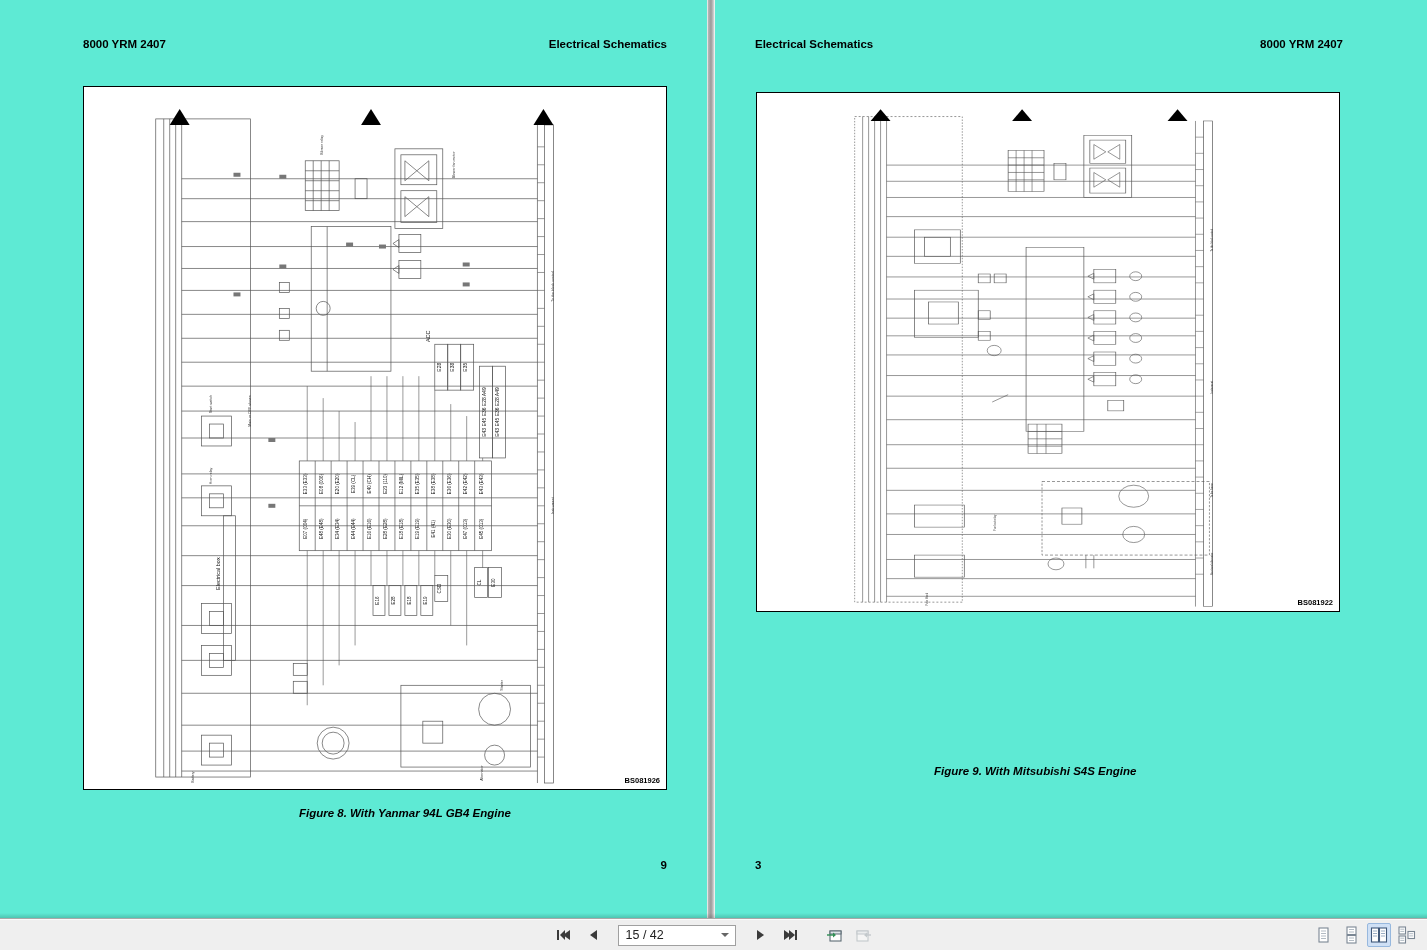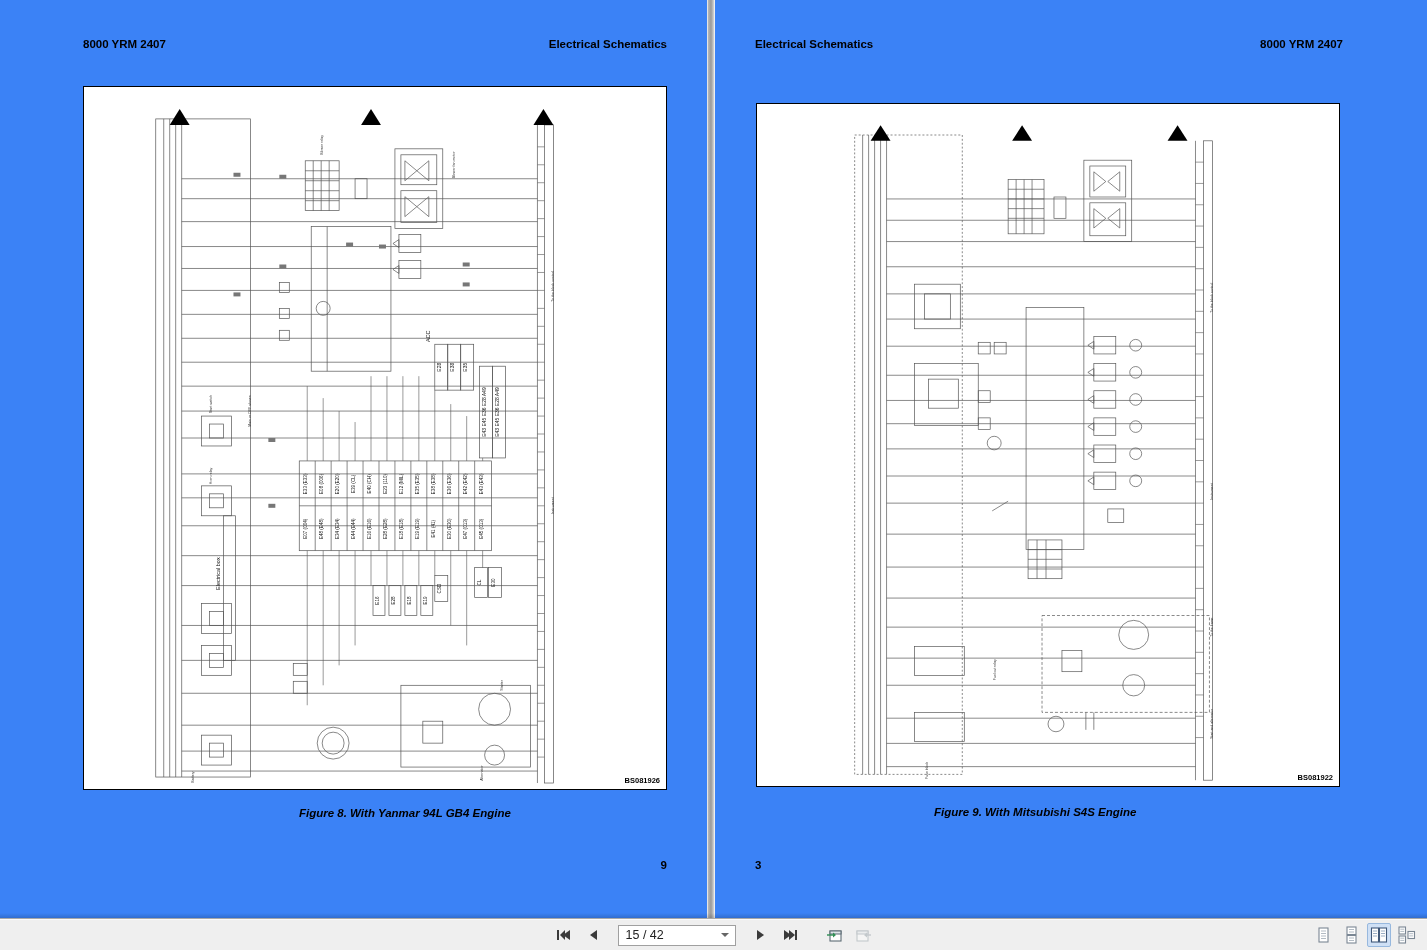--- a/index.html
+++ b/index.html
@@ -11,21 +11,21 @@
   }
   #app { position: relative; width: 1427px; height: 950px; background:#fff; }
 
   
   .viewer {
     position: absolute; left:0; top:0; width:1427px; height:918px;
     background: #ffffff;
     overflow: hidden;
   }
   .page {
-    position: absolute; top: 0; height: 918px; background:#3b82f6;
+    position: absolute; top: 0; height: 918px; background:#5eead4;
   }
   .page-left  { left: 0px;  width: 707px; }
   .page-right { left: 715px; width: 712px; }
 
   .gutter {
     position:absolute; top:0; left:707px; width:8px; height:918px;
     background: linear-gradient(to right,#ffffff 0%,#b4b4b4 18%,#9a9a9a 50%,#c9c9c9 80%,#ffffff 100%);
   }
 
   
@@ -394,21 +394,21 @@
 
     <div class="gutter"></div>
 
     <div class="page page-right">
 
       <div class="pg-header">
         <span class="hl hdr-left-r">Electrical Schematics</span>
         <span class="hl hdr-right-r">8000 YRM 2407</span>
       </div>
 
-      <div class="fig-frame" style="left:41px; top:103px; width:584px; height:684px;">
+      <div class="fig-frame" style="left:41px; top:92px; width:584px; height:520px;">
         <div class="sch">
           <svg viewBox="0 0 584 704" preserveAspectRatio="none">
             <g stroke="#555" fill="none" stroke-width="0.7">
               <rect x="98" y="32" width="108" height="660" stroke-dasharray="2 2"></rect>
               <line x1="106" y1="32" x2="106" y2="692"></line>
               <line x1="112" y1="32" x2="112" y2="692"></line>
               <line x1="118" y1="32" x2="118" y2="692"></line>
               <line x1="124" y1="32" x2="124" y2="692"></line>
               <line x1="130" y1="32" x2="130" y2="692"></line>
               <rect x="448" y="38" width="9" height="660"></rect>
@@ -545,21 +545,21 @@
               <text x="458" y="540" transform="rotate(-90 458 540)" text-anchor="middle">To the frame</text>
               <text x="458" y="640" transform="rotate(-90 458 640)" text-anchor="middle">Start and alternator</text>
               <text x="240" y="584" transform="rotate(-90 240 584)" text-anchor="middle">Fuel cut relay</text>
               <text x="172" y="688" transform="rotate(-90 172 688)" text-anchor="middle">Fuse block</text>
             </g>
           </svg>
         </div>
         <div class="dwgno">BS081922</div>
       </div>
 
-      <div class="fig-caption" style="left:191px; top:806px;">Figure 9. With Mitsubishi S4S Engine</div>
+      <div class="fig-caption" style="left:191px; top:765px;">Figure 9. With Mitsubishi S4S Engine</div>
       <div class="pg-num" style="left:40px;">3</div>
     </div>
 
   </div>
 
   <div class="tb-shadow"></div>
 
   <div class="toolbar">
 
     <div class="tb-center">

